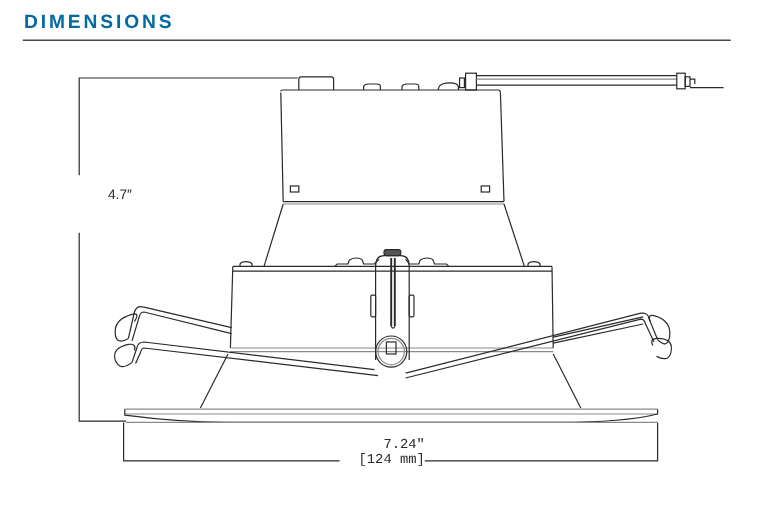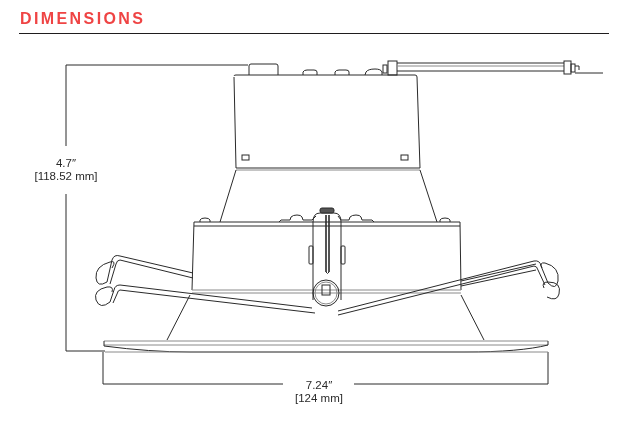--- a/index.html
+++ b/index.html
@@ -1,25 +1,25 @@
 <!DOCTYPE html>
 <html><head>
   <meta charset="utf-8">
   <style>
     html, body { margin: 0; padding: 0; background: #ffffff; }
     body { width: 644px; height: 431px; position: relative; overflow: hidden; font-family: "Liberation Sans", sans-serif; }
     .title {
       position: absolute; left: 20px; top: 10px;
       font-family: "Liberation Sans", sans-serif; font-weight: bold;
-      font-size: 16px; letter-spacing: 2.4px; color: #ef4444;
+      font-size: 16px; letter-spacing: 2.4px; color: #0369a1;
     }
     .rule { position: absolute; left: 19px; top: 33px; width: 590px; height: 1px; background: #1f1d1e; }
     svg.drawing { position: absolute; left: 0; top: 0; }
     .dim-label {
-      position: absolute; text-align: center; color: #2a2a2a;
+      position: absolute; text-align: right; color: #2a2a2a;
       font-family: "Liberation Sans", sans-serif; font-size: 11.5px; line-height: 13px;
       background: #ffffff;
     }
     .dim-label span { display: block; }
   </style>
 </head>
 <body>
 
 <div class="title">DIMENSIONS</div>
 <div class="rule"></div>
@@ -125,19 +125,18 @@
   <g>
     <line x1="104" y1="341" x2="548" y2="341" stroke="#8a8a8a"></line>
     <line x1="104" y1="345" x2="548" y2="345" stroke="#8a8a8a"></line>
     <path d="M104,341 L104,346 Q150,352 190,352 L465,352 Q520,352 548,345 L548,341"></path>
     <line x1="105" y1="352" x2="548" y2="352" stroke="#8a8a8a"></line>
   </g>
 </svg>
 
 <div class="dim-label" style="left:22px; top:157px; width:88px;">
   <span>4.7″</span>
-  <span>[118.52 mm]</span>
 </div>
 
-<div class="dim-label" style="left:284px; top:379px; width:70px; background:transparent;">
+<div class="dim-label" style="left:284px; top:364px; width:70px; background:transparent;font-family:Liberation Mono, monospace;">
   <span>7.24″</span>
   <span>[124 mm]</span>
 </div>
 
 </body></html>

